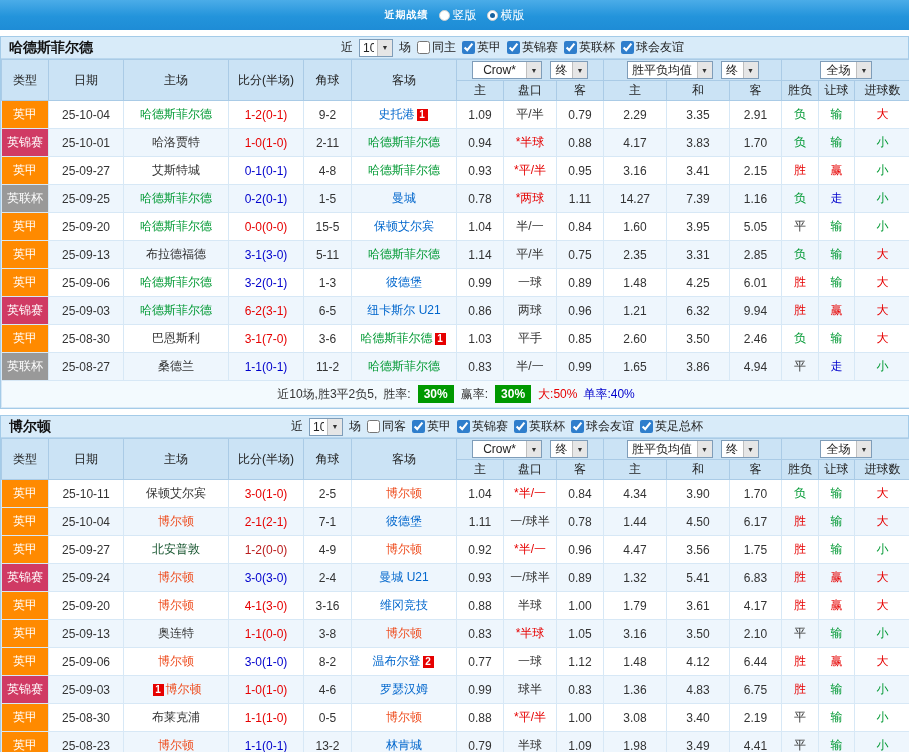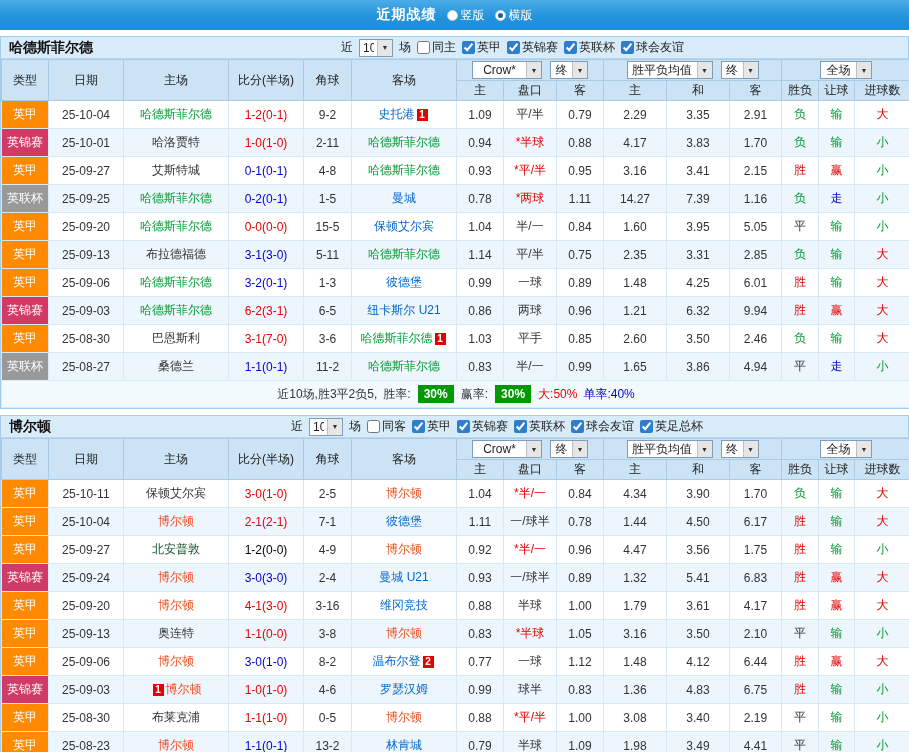--- a/index.html
+++ b/index.html
@@ -3,21 +3,21 @@
 <meta charset="utf-8">
 <style>
   * { margin:0; padding:0; box-sizing:border-box; }
   html,body { width:909px; height:752px; overflow:hidden; background:#fff; }
   body { font-family:"Liberation Sans","DejaVu Sans",sans-serif; font-size:12px; color:#333; }
   #app { width:909px; height:752px; overflow:hidden; }
 
   
   .topbar { height:30px; background:linear-gradient(180deg,#4BACE8 0%,#2394DB 55%,#1E8CD6 100%);
             display:flex; align-items:center; justify-content:center; }
-  .topbar-title { color:#FFFFFF; font-weight:bold; font-size:14px; letter-spacing:1px; }
+  .topbar-title { color:#FFFFFF; font-weight:bold; font-size:10px; letter-spacing:1px; }
   .radio-item { display:inline-flex; align-items:center; gap:3px; color:#FFFFFF; margin-left:10px; cursor:pointer; }
   .radio-circle { width:11px; height:11px; border-radius:50%; background:#FFFFFF; border:1px solid #CFCFCF;
                   display:inline-block; position:relative; }
   .radio-circle.sel::after { content:""; position:absolute; left:2px; top:2px; width:5px; height:5px;
                   border-radius:50%; background:#17629F; }
 
   
   .section { margin-top:6px; border:1px solid #A4CBE8; }
   .section-header { height:22px; background:#D8EBF9; display:flex; align-items:center;
                     position:relative; border-bottom:1px solid #B9D7EE; }
@@ -487,21 +487,21 @@
               <td>4.50</td>
               <td>6.17</td>
               <td style="color: rgb(230, 0, 0);">胜</td>
               <td style="color: rgb(0, 153, 51);">输</td>
               <td style="color: rgb(230, 0, 0);">大</td>
             </tr>
             <tr>
               <td class="league-cell" style="background: rgb(255, 138, 0);">英甲</td>
               <td>25-09-27</td>
               <td class="team-cell"><span style="color: #14532d;">北安普敦</span></td>
-              <td style="color: #000000;">1-2(0-0)</td>
+              <td style="color: #b91c1c;">1-2(0-0)</td>
               <td>4-9</td>
               <td class="team-cell"><span style="color: rgb(238, 78, 32);">博尔顿</span></td>
               <td>0.92</td>
               <td style="color: rgb(230, 0, 0);">*半/一</td>
               <td>0.96</td>
               <td>4.47</td>
               <td>3.56</td>
               <td>1.75</td>
               <td style="color: rgb(230, 0, 0);">胜</td>
               <td style="color: rgb(0, 153, 51);">输</td>

